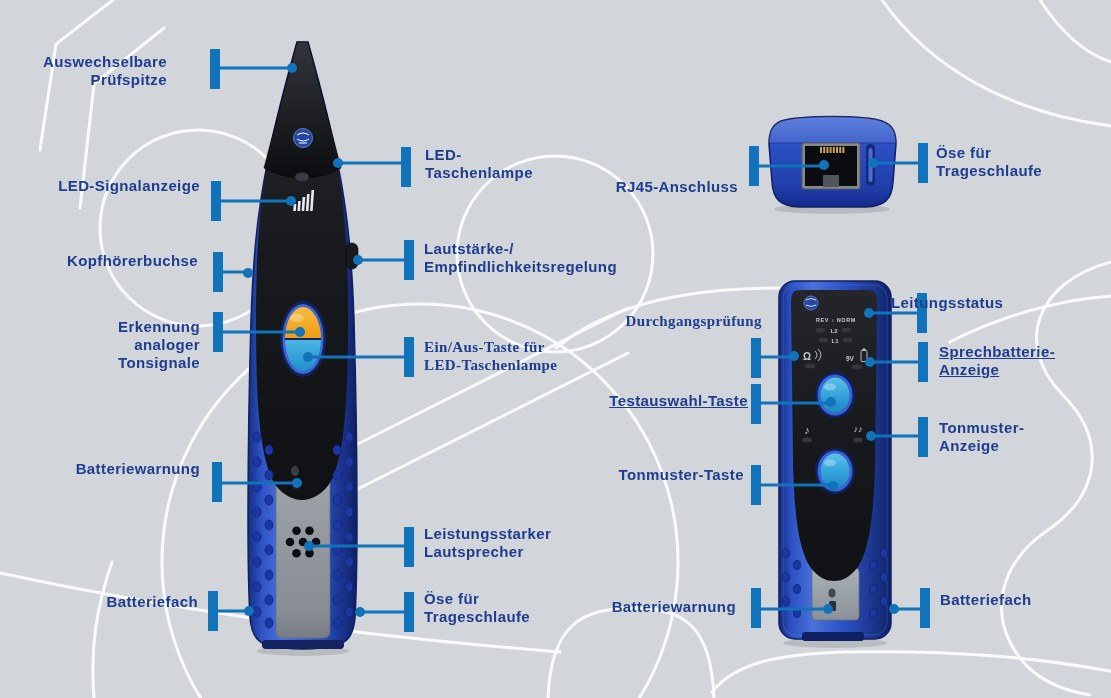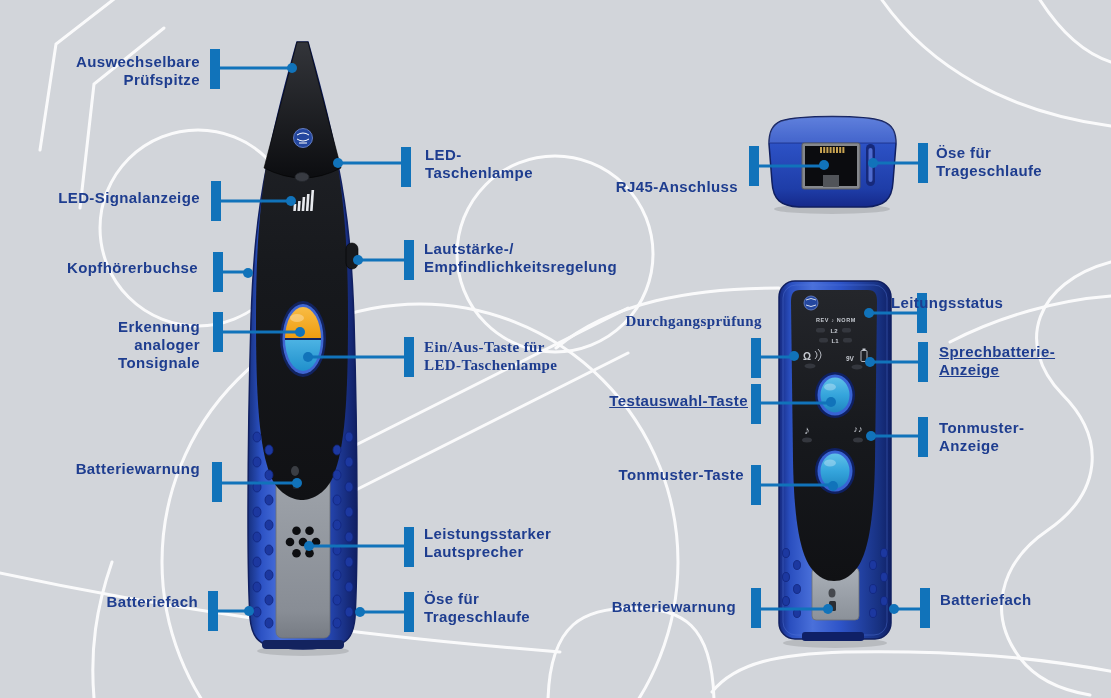--- a/index.html
+++ b/index.html
@@ -15,23 +15,23 @@
     position:absolute;
     font-size:15px;
     line-height:18px;
     font-weight:bold;
     letter-spacing:.4px;
     color:#1e3d8f;
     white-space:nowrap;
   }
   .lbl.r{text-align:right;}
   
-  #lb-pruefspitze{right:911px;top:53px;}
-  #lb-signalanzeige{right:911px;top:189px;}
-  #lb-kopfhoerer{right:913px;top:259px;}
+  #lb-pruefspitze{right:944px;top:53px;}
+  #lb-signalanzeige{right:911px;top:177px;}
+  #lb-kopfhoerer{right:913px;top:252px;}
   #lb-erkennung{right:911px;top:318px;}
   #lb-battwarnung-p{right:911px;top:460px;}
   #lb-battfach-p{right:913px;top:593px;}
   
   #lb-taschenlampe{left:425px;top:146px;}
   #lb-lautstaerke{left:424px;top:240px;}
   #lb-einaus{left:424px;top:338px;font-family:Liberation Serif, serif;}
   #lb-lautsprecher{left:424px;top:525px;}
   #lb-oese-p{left:424px;top:590px;}
   

